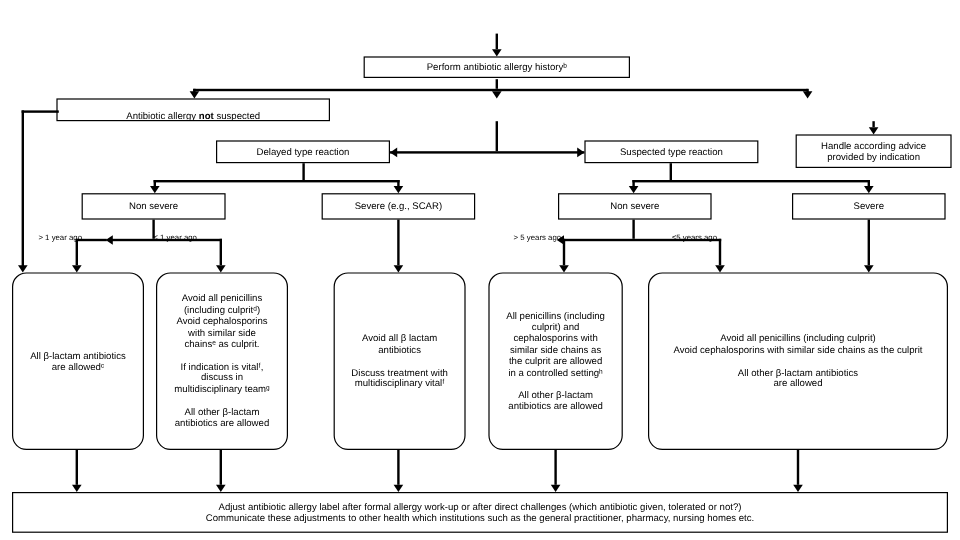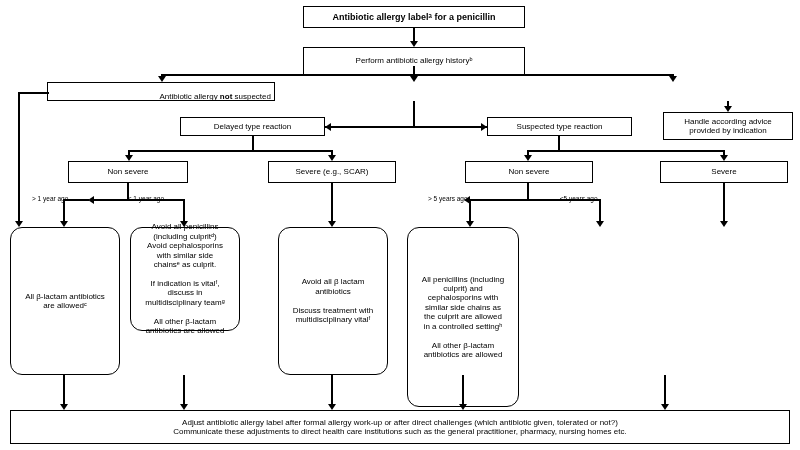--- a/index.html
+++ b/index.html
@@ -70,29 +70,26 @@
     position: absolute;
     font-size: 6.5px;
     white-space: nowrap;
   }
 </style>
 </head>
 <body>
 
 <div id="canvas">
 
-  <div class="node sq bold" style="left:303px; top:6px; width:222px; height:22px; font-size:9px;">
-    <span class="txt">Antibiotic allergy labelᵃ for a penicillin</span>
-  </div>
-
-  <div class="node sq" style="left:303px; top:47px; width:222px; height:28px; font-size:8px;">
+
+  <div class="node sq" style="left:303px; top:47px; width:222px; height:18px; font-size:8px;">
     <span class="txt">Perform  antibiotic allergy historyᵇ</span>
   </div>
 
-  <div class="node sq" style="left:47px; top:82px; width:228px; height:19px; font-size:8px;text-align:right;">
+  <div class="node sq" style="left:47px; top:82px; width:228px; height:19px; font-size:8px;">
     <span class="txt">
       <span>Antibiotic allergy </span><span class="bold">not</span><span> suspected</span>
     </span>
   </div>
 
 
 
   <div class="node sq" style="left:180px; top:117px; width:145px; height:19px; font-size:8px;">
     <span class="txt">Delayed type reaction</span>
   </div>
@@ -125,21 +122,21 @@
   <div class="lbl" style="left:32px; top:195px;">&gt; 1 year ago</div>
   <div class="lbl" style="left:128px; top:195px;">≤ 1 year ago</div>
   <div class="lbl" style="left:428px; top:195px;">&gt; 5 years ago</div>
   <div class="lbl" style="left:560px; top:195px;">≤5 years ago</div>
 
   <div class="node rnd" style="left:10px; top:227px; width:110px; height:148px; font-size:8px;">
     <span class="txt">All β-lactam antibiotics
 are allowedᶜ</span>
   </div>
 
-  <div class="node rnd" style="left:130px; top:227px; width:110px; height:104px; font-size:8px;align-items:center;">
+  <div class="node rnd" style="left:130px; top:227px; width:110px; height:148px; font-size:8px;align-items:center;">
     <span class="txt">Avoid all penicillins
 (including culpritᵈ)
 Avoid cephalosporins
 with similar side
 chainsᵉ as culprit.
 
 If indication is vitalᶠ,
 discuss in
 multidisciplinary teamᵍ
 
@@ -148,36 +145,43 @@
   </div>
 
   <div class="node rnd" style="left:278px; top:227px; width:110px; height:148px; font-size:8px;">
     <span class="txt">Avoid all β lactam
 antibiotics
 
 Discuss treatment with
 multidisciplinary vitalᶠ</span>
   </div>
 
-  <div class="node rnd" style="left:407px; top:227px; width:112px; height:180px; font-size:8px;">
+  <div class="node rnd" style="left:407px; top:227px; width:112px; height:148px; font-size:8px;">
     <span class="txt">All penicillins (including
 culprit) and
 cephalosporins with
 similar side chains as
 the culprit are allowed
 in a controlled settingʰ
 
 All other β-lactam
 antibiotics are allowed</span>
   </div>
 
+  <div class="node rnd" style="left:540px; top:227px; width:250px; height:148px; font-size:8px;">
+    <span class="txt">Avoid all penicillins (including culprit)
+Avoid cephalosporins with similar side chains as the culprit
+
+All other β-lactam antibiotics
+are allowed</span>
+  </div>
 
   <div class="node sq" style="left:10px; top:410px; width:780px; height:34px; font-size:8px;">
     <span class="txt">Adjust antibiotic allergy label after formal allergy work-up or after direct challenges (which antibiotic given, tolerated or not?)
-Communicate these adjustments to direct health care institutions such as the general practitioner, pharmacy, nursing homes etc.</span>
+Communicate these adjustments to other health which institutions such as the general practitioner, pharmacy, nursing homes etc.</span>
   </div>
 
   <div class="line v2" style="left:413px; top:28px; height:13px;"></div>
   <div class="arrow arr-down" style="left:410px; top:41px;"></div>
 
   <div class="line v2" style="left:413px; top:66px; height:8px;"></div>
   <div class="line h2" style="left:161px; top:74px; width:512px;"></div>
   <div class="arrow arr-down" style="left:158px; top:76px;"></div>
   <div class="arrow arr-down" style="left:410px; top:76px;"></div>
   <div class="arrow arr-down" style="left:669px; top:76px;"></div>

